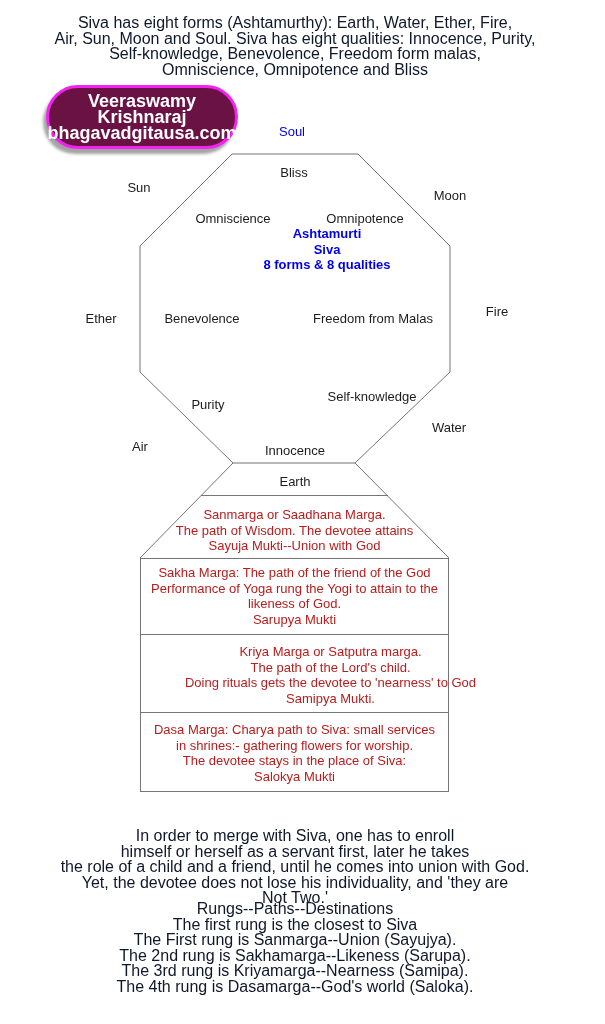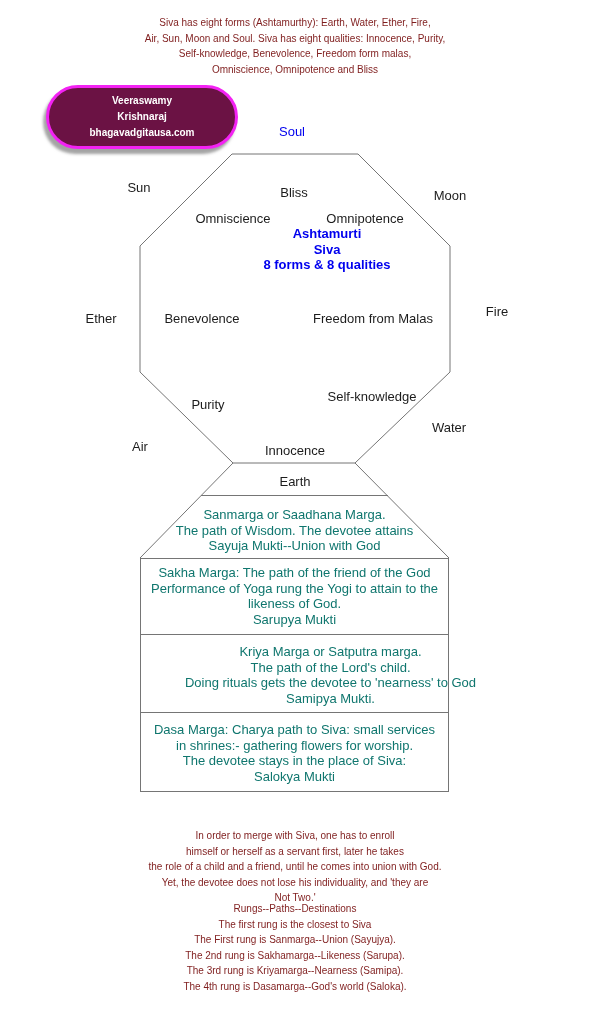--- a/index.html
+++ b/index.html
@@ -2,45 +2,45 @@
 <html><head>
 <meta charset="utf-8">
 <style>
   html,body { margin:0; padding:0; background:#ffffff; }
   .page {
     position:relative; width:605px; height:1024px; background:#ffffff;
     font-family:"Liberation Sans", sans-serif; color:#1c1c1c; overflow:hidden;
   }
   .para {
     position:absolute; left:0; width:590px; text-align:center;
-    white-space:pre-line; font-size:10px; line-height:15.5px; color:#7f1d1d;
+    white-space:pre-line; font-size:16px; line-height:15.5px; color:#0f172a;
   }
   .lbl {
     position:absolute; transform:translateX(-50%); white-space:nowrap;
     font-size:13px; line-height:13px; color:#1c1c1c;
   }
   .blue { color:#0000ee;text-align:center; }
   .center-title {
     position:absolute; left:0; width:590px; text-align:center;
     white-space:pre-line; font-size:13px; line-height:15.5px;
     font-weight:bold; color:#0000ee;
   }
   .boxtext {
     position:absolute; left:140px; width:309px; text-align:center;
-    white-space:pre-line; font-size:13px; line-height:15.5px; color:#0f766e;
+    white-space:pre-line; font-size:13px; line-height:15.5px; color:#b91c1c;
   }
   .shapes { position:absolute; left:0; top:0; }
   .logo {
     position:absolute; left:46px; top:85px; width:186px; height:58px;
     background:#6b1244; border:3px solid #f322f3; border-radius:32px;
     box-shadow:-3px 5px 3px rgba(125,125,125,0.7);
     display:flex; align-items:center; justify-content:center;
   }
   .logo-text {
-    color:#ffffff; font-weight:bold; font-size:10px; line-height:16px;
+    color:#ffffff; font-weight:bold; font-size:18px; line-height:16px;
     text-align:center; white-space:pre-line;
   }
 </style>
 </head>
 <body>
 
 <div class="page">
 
   <div class="para" style="top:15px;">Siva has eight forms (Ashtamurthy): Earth, Water, Ether, Fire,
 Air, Sun, Moon and Soul. Siva has eight qualities: Innocence, Purity,
@@ -67,21 +67,21 @@
   </svg>
 
   <div class="lbl blue" style="left:292px; top:125px;">Soul</div>
   <div class="lbl" style="left:139px; top:181px;">Sun</div>
   <div class="lbl" style="left:450px; top:189px;">Moon</div>
   <div class="lbl" style="left:101px; top:312px;">Ether</div>
   <div class="lbl" style="left:497px; top:305px;">Fire</div>
   <div class="lbl" style="left:140px; top:440px;">Air</div>
   <div class="lbl" style="left:449px; top:421px;">Water</div>
 
-  <div class="lbl" style="left:294px; top:166px;margin-top:20px;">Bliss</div>
+  <div class="lbl" style="left:294px; top:166px;">Bliss</div>
   <div class="lbl" style="left:233px; top:212px;">Omniscience</div>
   <div class="lbl" style="left:365px; top:212px;">Omnipotence</div>
   <div class="lbl" style="left:202px; top:312px;">Benevolence</div>
   <div class="lbl" style="left:373px; top:312px;">Freedom from Malas</div>
   <div class="lbl" style="left:208px; top:398px;">Purity</div>
   <div class="lbl" style="left:372px; top:390px;">Self-knowledge</div>
   <div class="lbl" style="left:295px; top:444px;">Innocence</div>
 
   <div class="center-title" style="top:226px;margin-left:32px;">Ashtamurti
 Siva

